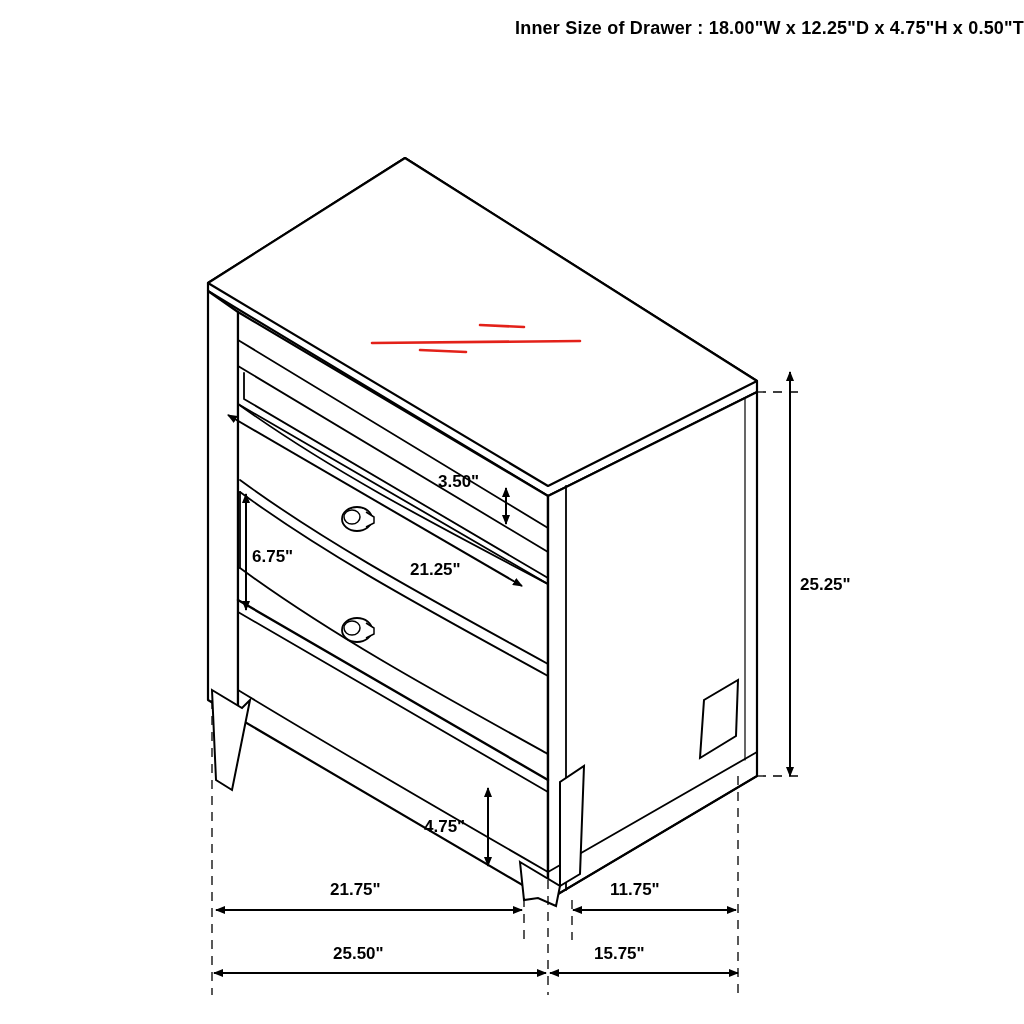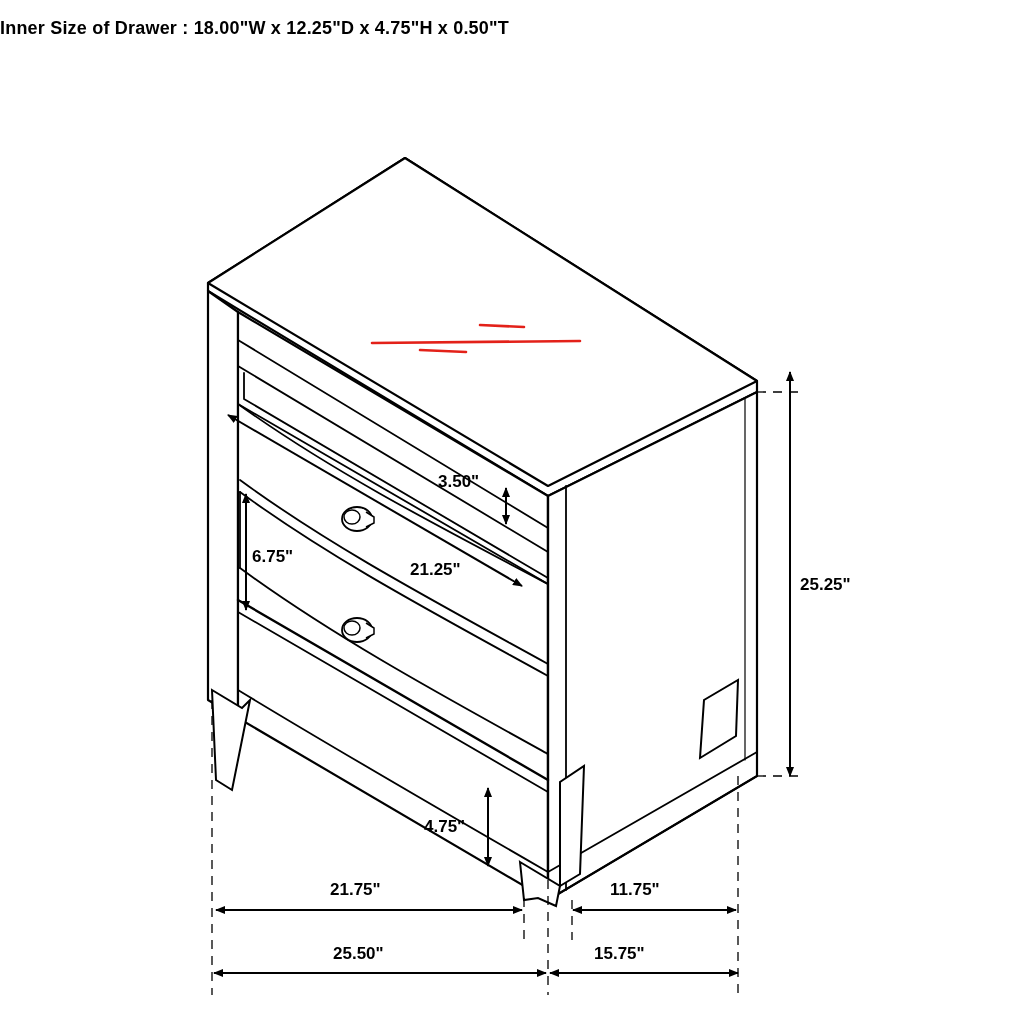--- a/index.html
+++ b/index.html
@@ -19,21 +19,21 @@
     position: absolute;
     left: 0; top: 0;
     width: 1024px;
     height: 1024px;
   }
   .title {
     position: absolute;
     top: 18px;
     left: 0;
     width: 1024px;
-    text-align: left;
+    text-align: right;
     font-size: 18px;
     font-weight: bold;
     letter-spacing: 0.2px;
   }
   svg.drawing {
     position: absolute;
     left: 0;
     top: 0;
     width: 1024px;
     height: 1024px;

